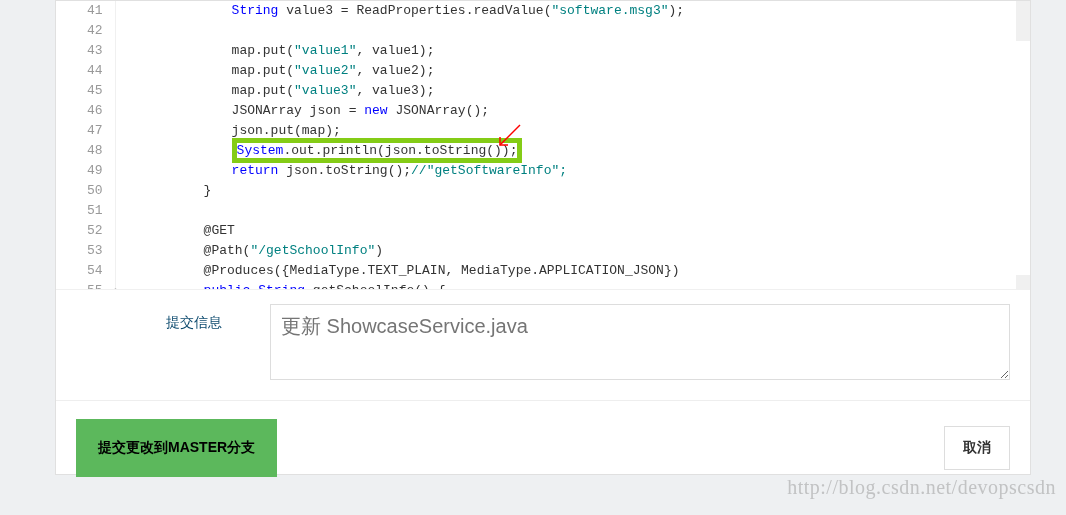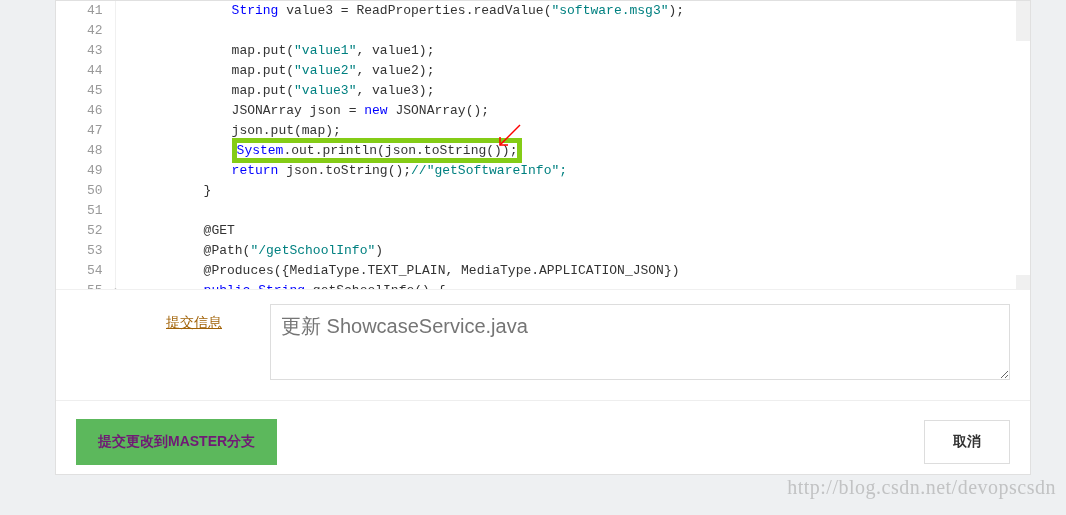--- a/index.html
+++ b/index.html
@@ -82,25 +82,24 @@
       height: 14px;
       background: #f0f0f0;
     }
 
     .commit-row {
       display: flex;
       padding: 14px 20px 20px 110px;
       align-items: flex-start;
     }
     .commit-label {
-      color: #a16207;
+      color: #0c4a6e;
       font-size: 14px;
       padding-top: 10px;
       width: 80px;
-      text-decoration: underline;
     }
     .commit-textarea {
       flex: 1;
       height: 76px;
       border: 1px solid #ddd;
       padding: 8px 10px;
       font-size: 20px;
       color: #888;
       resize: both;
       font-family: inherit;
@@ -108,32 +107,32 @@
     }
     .button-row {
       border-top: 1px solid #eee;
       padding: 18px 20px;
       display: flex;
       justify-content: space-between;
       align-items: center;
     }
     .btn-submit {
       background: #5cb85c;
-      color: #701a75;
+      color: #000000;
       border: none;
-      padding: 14px 22px;
+      padding: 20px 22px;
       font-size: 14px;
       font-weight: bold;
       cursor: pointer;
     }
     .btn-cancel {
       background: #fff;
       color: #333;
       border: 1px solid #ddd;
-      padding: 12px 28px;
+      padding: 12px 18px;
       font-size: 14px;
       font-weight: bold;
       cursor: pointer;
     }
     .watermark {
       position: absolute;
       right: 10px;
       bottom: 16px;
       color: rgba(150,150,150,0.5);
       font-family: "Times New Roman", serif;

